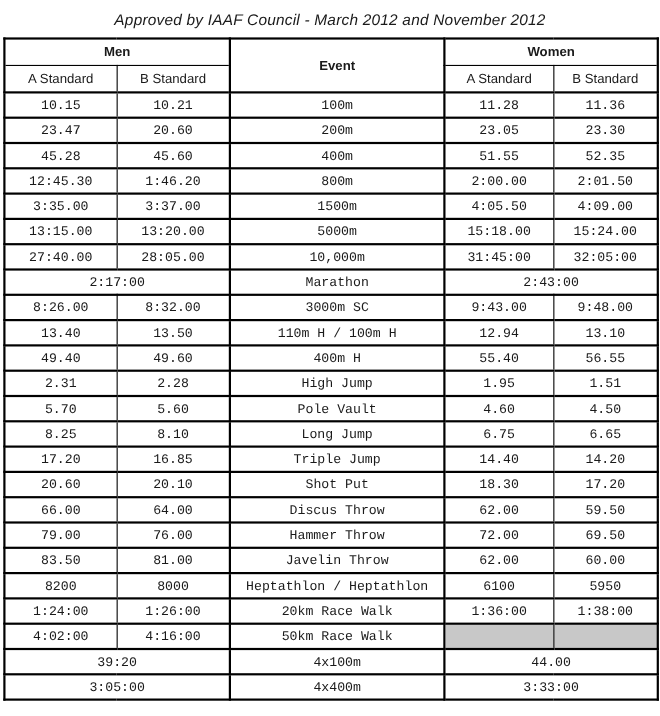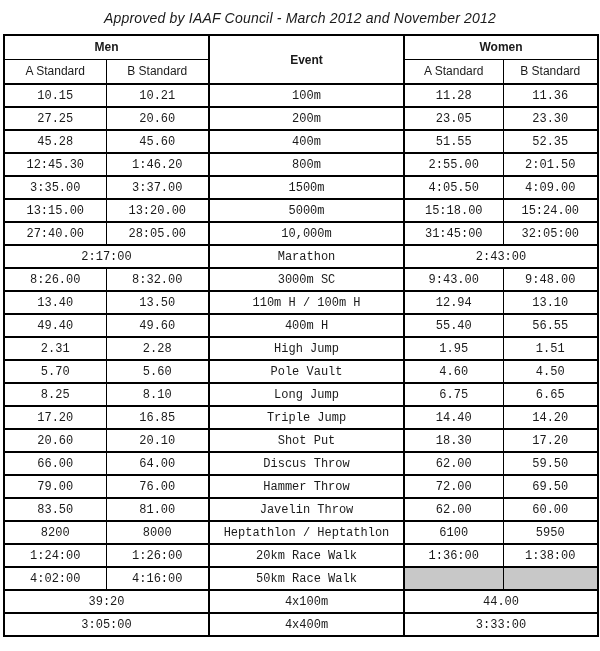--- a/index.html
+++ b/index.html
@@ -89,38 +89,38 @@
     </thead>
     <tbody id="table-body">
         <tr>
           <td class="thin-right">10.15</td>
           <td class="thin-left">10.21</td>
           <td>100m</td>
           <td class="thin-right">11.28</td>
           <td class="thin-left">11.36</td>
         </tr>
         <tr>
-          <td class="thin-right">27.25</td>
+          <td class="thin-right">23.47</td>
           <td class="thin-left">20.60</td>
           <td>200m</td>
           <td class="thin-right">23.05</td>
           <td class="thin-left">23.30</td>
         </tr>
         <tr>
           <td class="thin-right">45.28</td>
           <td class="thin-left">45.60</td>
           <td>400m</td>
           <td class="thin-right">51.55</td>
           <td class="thin-left">52.35</td>
         </tr>
         <tr>
           <td class="thin-right">12:45.30</td>
           <td class="thin-left">1:46.20</td>
           <td>800m</td>
-          <td class="thin-right">2:55.00</td>
+          <td class="thin-right">2:00.00</td>
           <td class="thin-left">2:01.50</td>
         </tr>
         <tr>
           <td class="thin-right">3:35.00</td>
           <td class="thin-left">3:37.00</td>
           <td>1500m</td>
           <td class="thin-right">4:05.50</td>
           <td class="thin-left">4:09.00</td>
         </tr>
         <tr>

